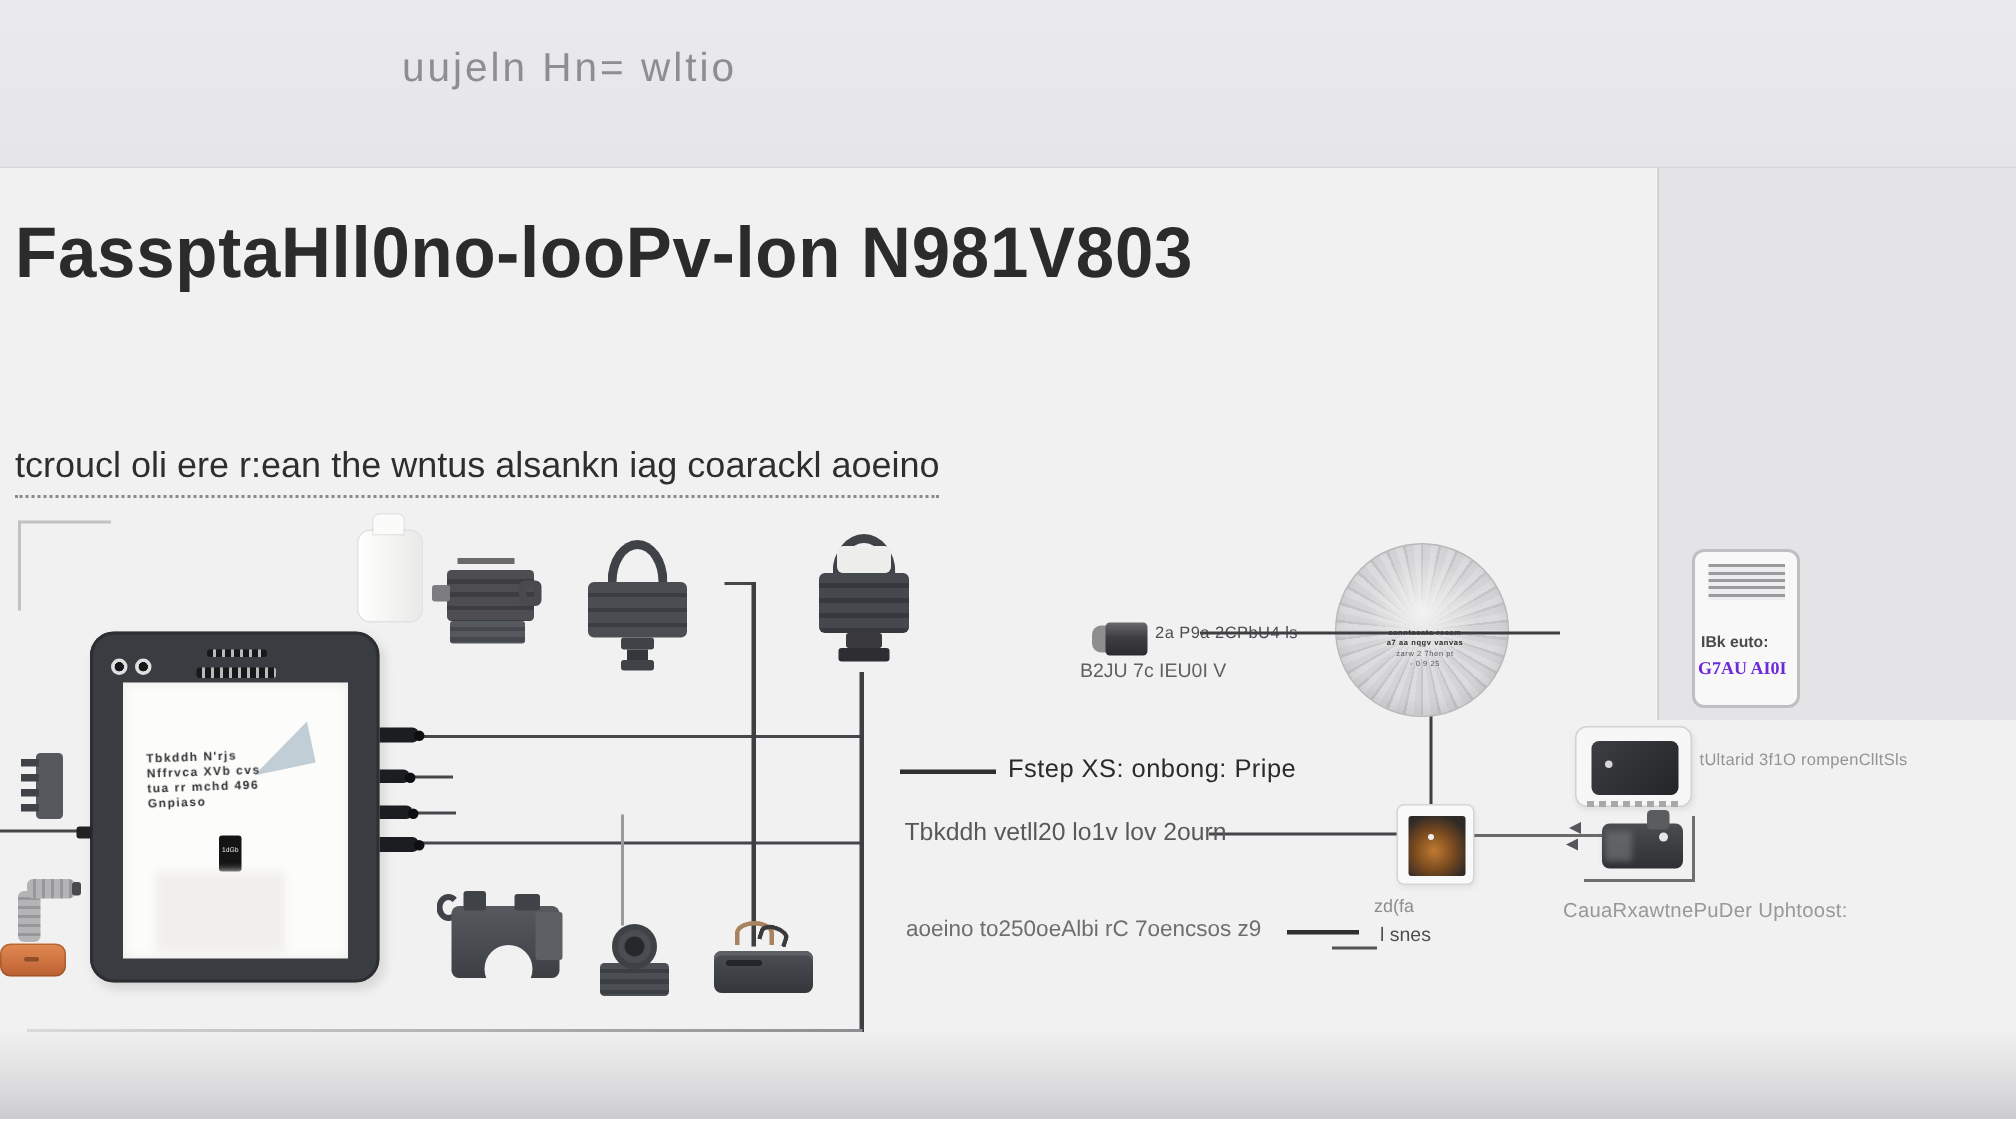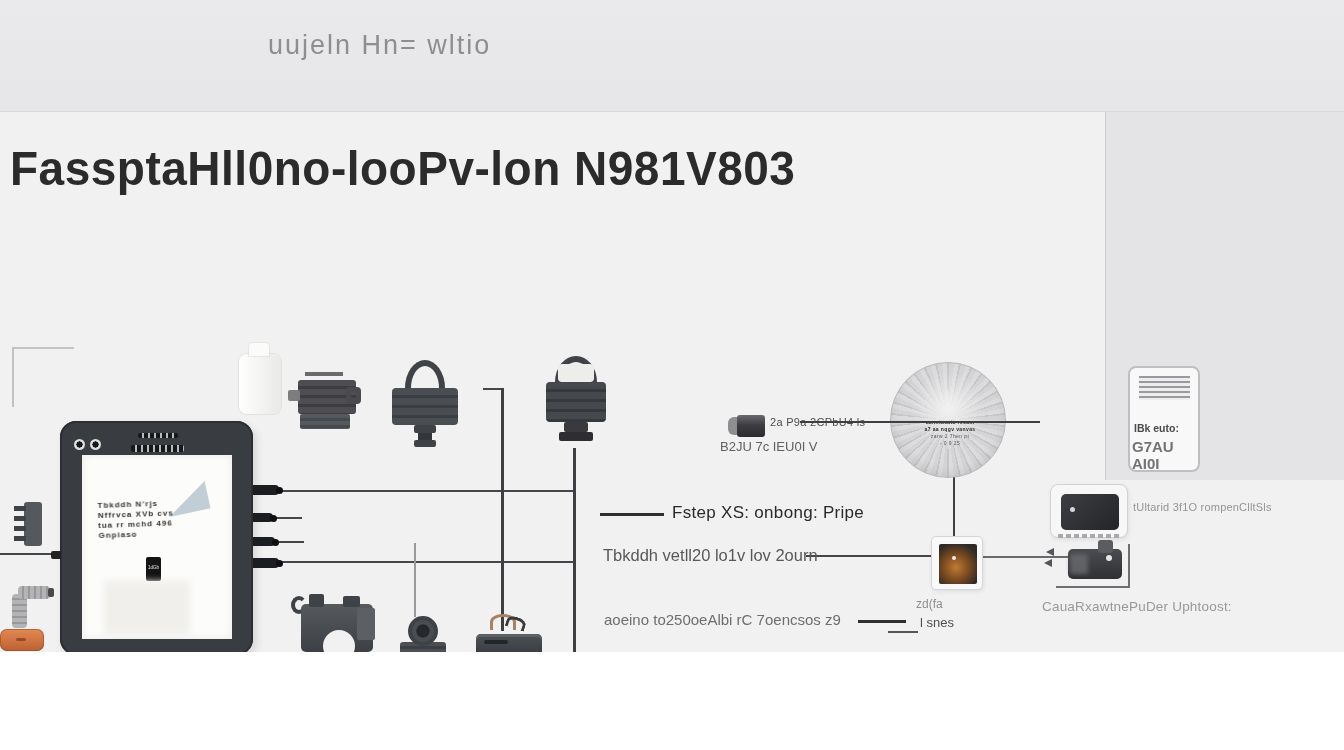--- a/index.html
+++ b/index.html
@@ -1,18 +1,18 @@
 <!DOCTYPE html>
 <html><head>
 <meta charset="utf-8">
 <style>
   * { margin:0; padding:0; box-sizing:border-box; }
   html,body { width:1344px; height:750px; overflow:hidden; }
   body { font-family:"Liberation Sans", sans-serif; }
-  #stage { position:relative; width:1344px; height:652px; background:#f1f1f2; overflow:hidden;padding-left:44px; }
+  #stage { position:relative; width:1344px; height:746px; background:#f1f1f2; overflow:hidden;padding-left:44px; }
 
   
   .top-band { position:absolute; left:0; top:0; width:1344px; height:112px;
     background:linear-gradient(180deg,#eaeaec,#e6e6e8); border-bottom:1px solid #d8d8da; }
   .right-panel { position:absolute; left:1105px; top:112px; width:239px; height:368px;
     background:#e4e4e6; border-left:1px solid #cdcdcf; }
   .bottom-fade { position:absolute; left:0; top:686px; width:1344px; height:64px;
     background:linear-gradient(180deg, rgba(214,214,216,0) 0%, #d8d8da 70%, #c9c9cb 100%); }
 
   
@@ -144,21 +144,21 @@
   .barrel .cap { position:absolute; left:0; top:3px; width:11px; height:18px; background:#8e8e90; border-radius:6px 0 0 6px; }
   .barrel .body { position:absolute; left:9px; top:1px; width:28px; height:22px; border-radius:3px;
     background:linear-gradient(180deg,#6a6a6e,#3e3e42 45%,#2c2c30); }
 
   
   .white-card { position:absolute; left:1128px; top:366px; width:72px; height:106px; background:#f8f8f8;
     border:2px solid #bfbfc1; border-radius:8px; }
   .white-card .lines { position:absolute; left:9px; top:8px; width:51px; height:24px;
     background:repeating-linear-gradient(180deg,#9a9a9c 0 2px,#ededef 2px 5px); }
   .white-card .t1 { position:absolute; left:4px; top:54px; width:62px; font-size:10.5px; font-weight:700; color:#4a4a4c; filter:blur(.4px); }
-  .white-card .t2 { position:absolute; left:2px; top:70px; width:66px; font-size:15px; font-weight:700; color:#737373; filter:blur(.45px); }
+  .white-card .t2 { position:absolute; left:2px; top:70px; width:66px; font-size:12px; font-weight:700; color:#6d28d9; filter:blur(.45px);font-family:Liberation Serif, serif; }
 
   .cambox { position:absolute; left:1050px; top:484px; width:78px; height:54px; background:#f7f7f8;
     border:1px solid #d2d2d4; border-radius:8px; box-shadow:1px 2px 4px rgba(0,0,0,.08); }
   .cambox .dark { position:absolute; left:10px; top:9px; width:58px; height:36px; border-radius:5px;
     background:linear-gradient(135deg,#3c3e41,#232528); }
   .cambox .dark::after { content:""; position:absolute; left:9px; top:13px; width:5px; height:5px; border-radius:50%; background:#e8e8e8; opacity:.9; }
 
   .orange-cam { position:absolute; left:931px; top:536px; width:52px; height:54px; background:#f9f9fa;
     border:1px solid #d5d5d7; border-radius:5px; box-shadow:1px 2px 4px rgba(0,0,0,.07); }
   .orange-cam .inner { position:absolute; left:7px; top:7px; width:38px; height:40px; border-radius:2px;
@@ -196,20 +196,21 @@
 
 <div id="stage">
 
   <div class="top-band"></div>
   <div class="right-panel"></div>
   <div class="bottom-fade"></div>
 
   <div class="brand">uujeln Hn= wltio</div>
 
   <h1 class="title">FassptaHll0no-looPv-lon N981V803</h1>
+  <div class="intro">tcroucl oli ere  r:ean the wntus alsankn iag  coarackl aoeino</div>
 
   <div class="bracket-topleft"></div>
   <div class="bottle"></div>
 
   <div class="wire" style="left:278px; top:490px; width:296px;"></div>
   <div class="wire" style="left:272px; top:517px; width:30px;"></div>
   <div class="wire" style="left:272px; top:541px; width:32px;"></div>
   <div class="wire" style="left:278px; top:561px; width:296px;"></div>
   <div class="wire" style="left:0; top:553px; width:60px;"></div>
   <div class="wire" style="left:483px; top:388px; width:20px;"></div>

